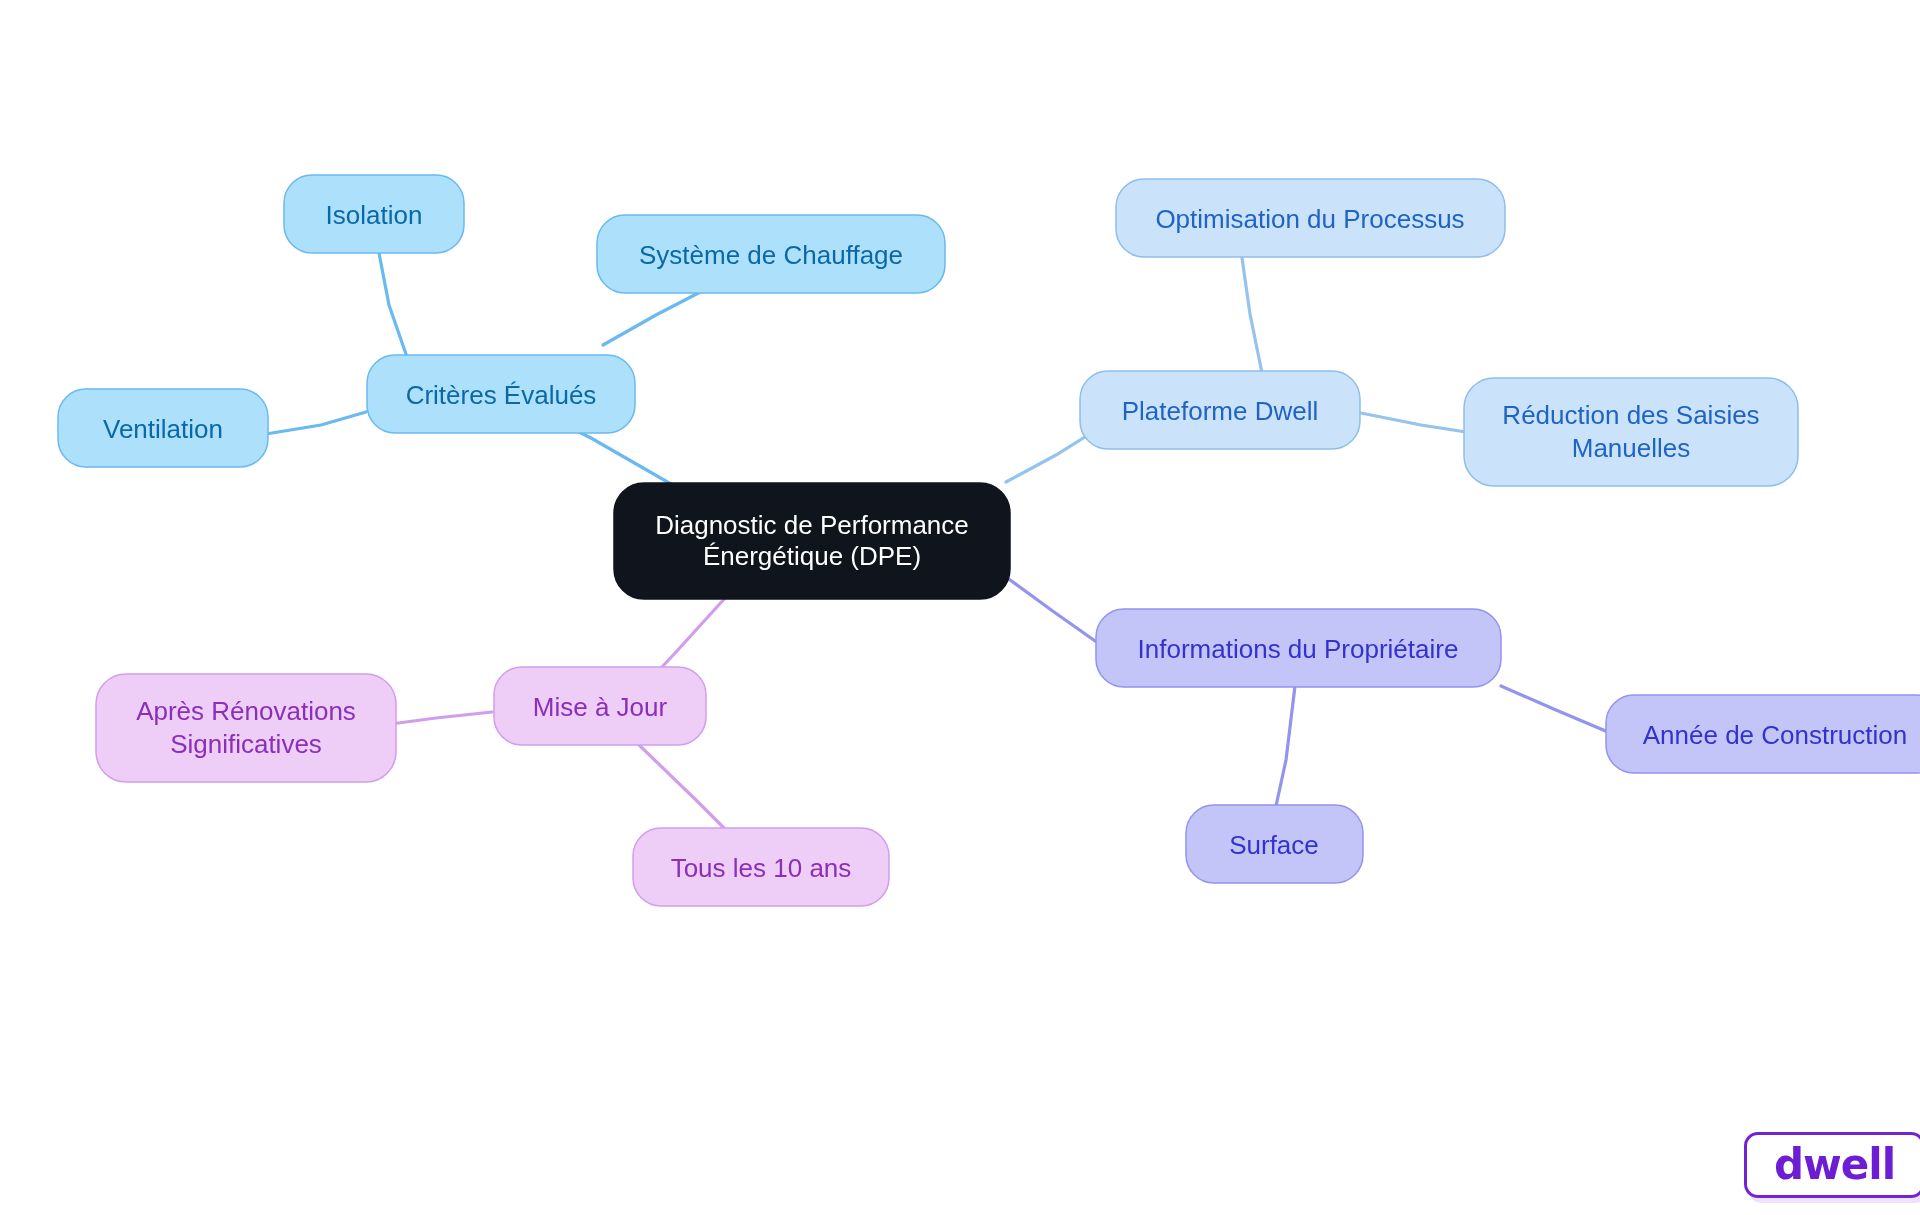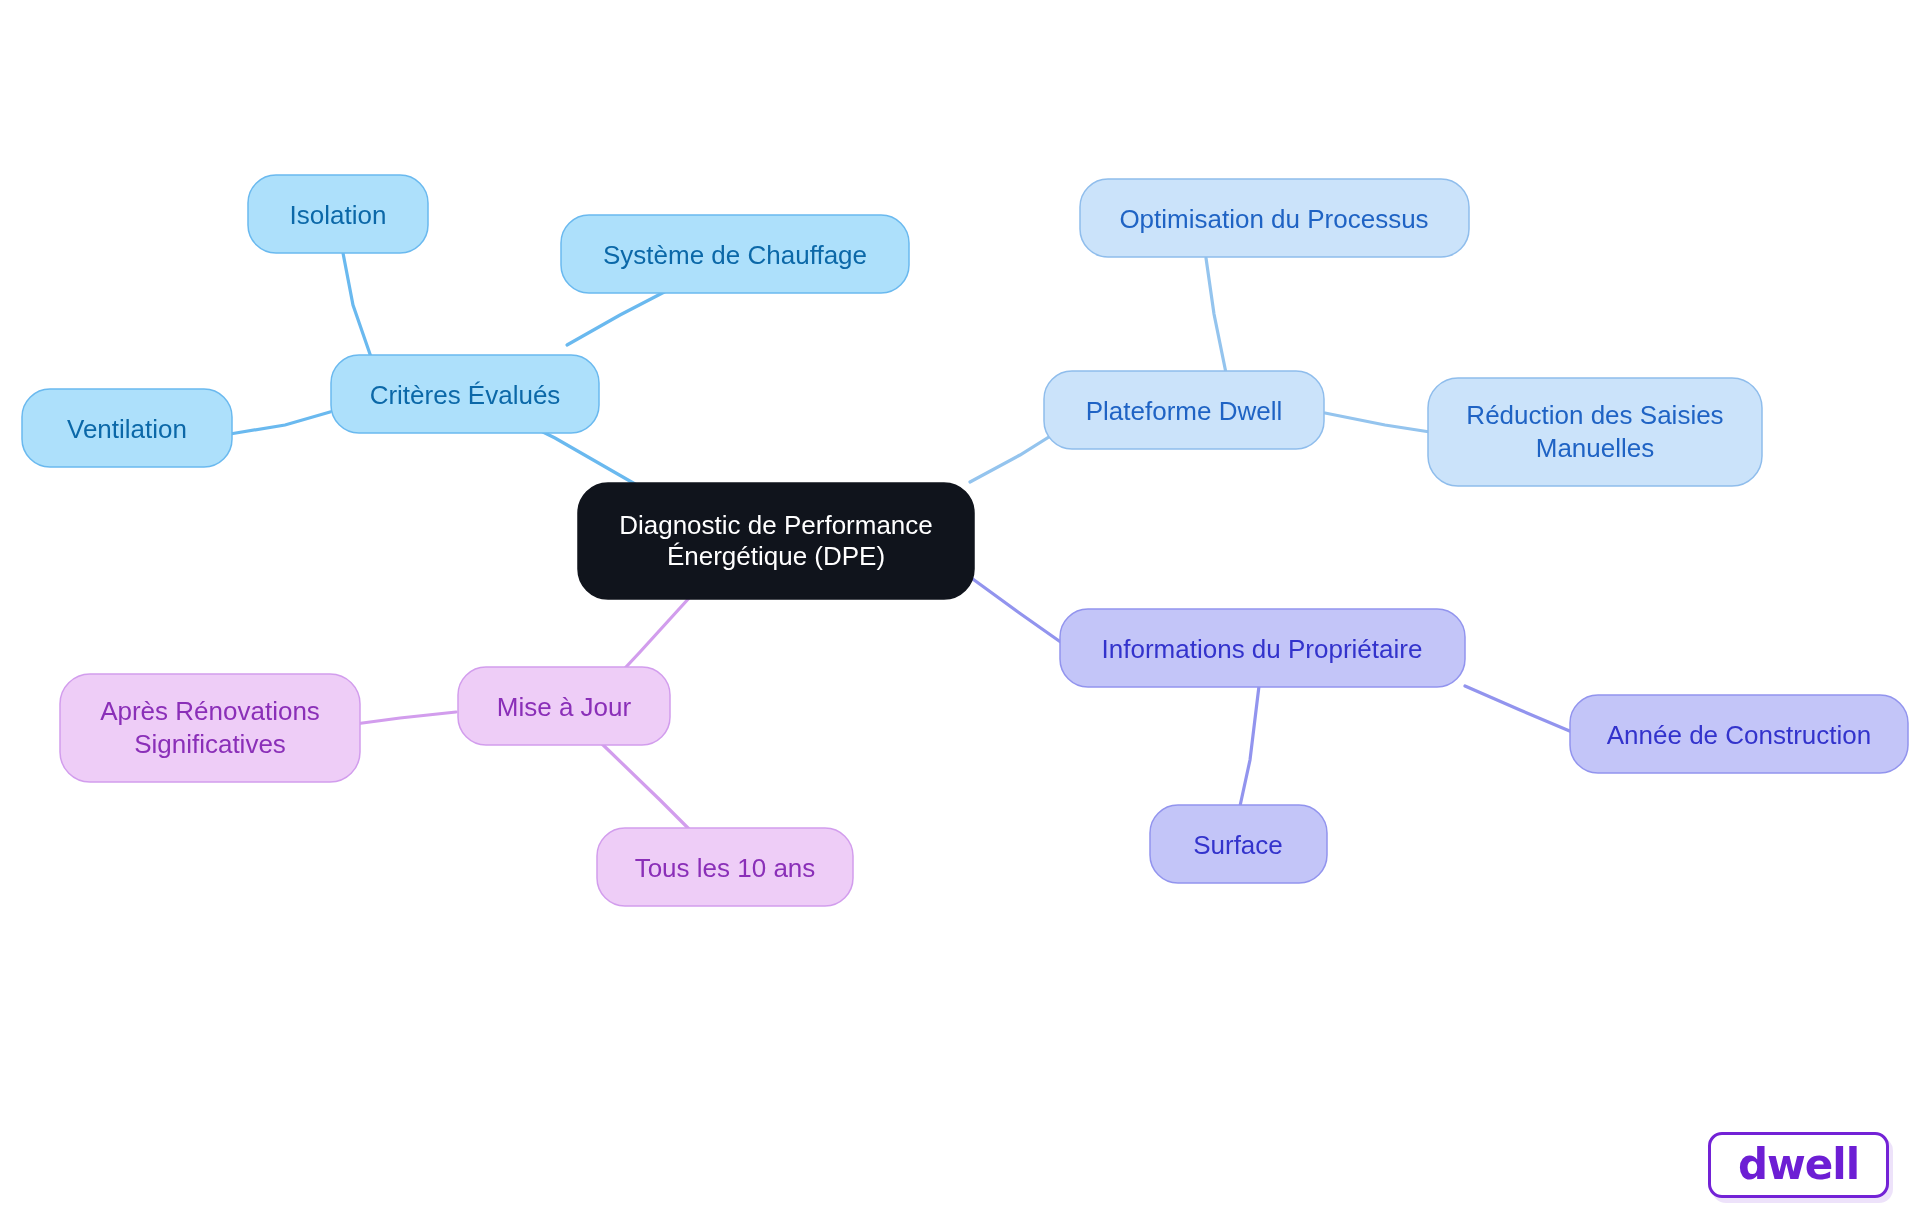--- a/index.html
+++ b/index.html
@@ -11,20 +11,21 @@
   body {
     width: 1920px;
     height: 1215px;
     font-family: "Liberation Sans", sans-serif;
     position: relative;
     overflow: hidden;
   }
   #mindmap-root {
     position: absolute;
     inset: 0;
+    margin-left: 36px;
   }
   svg#mindmap-svg {
     position: absolute;
     left: 0;
     top: 0;
     width: 1920px;
     height: 1215px;
     display: block;
   }
   .edge {

